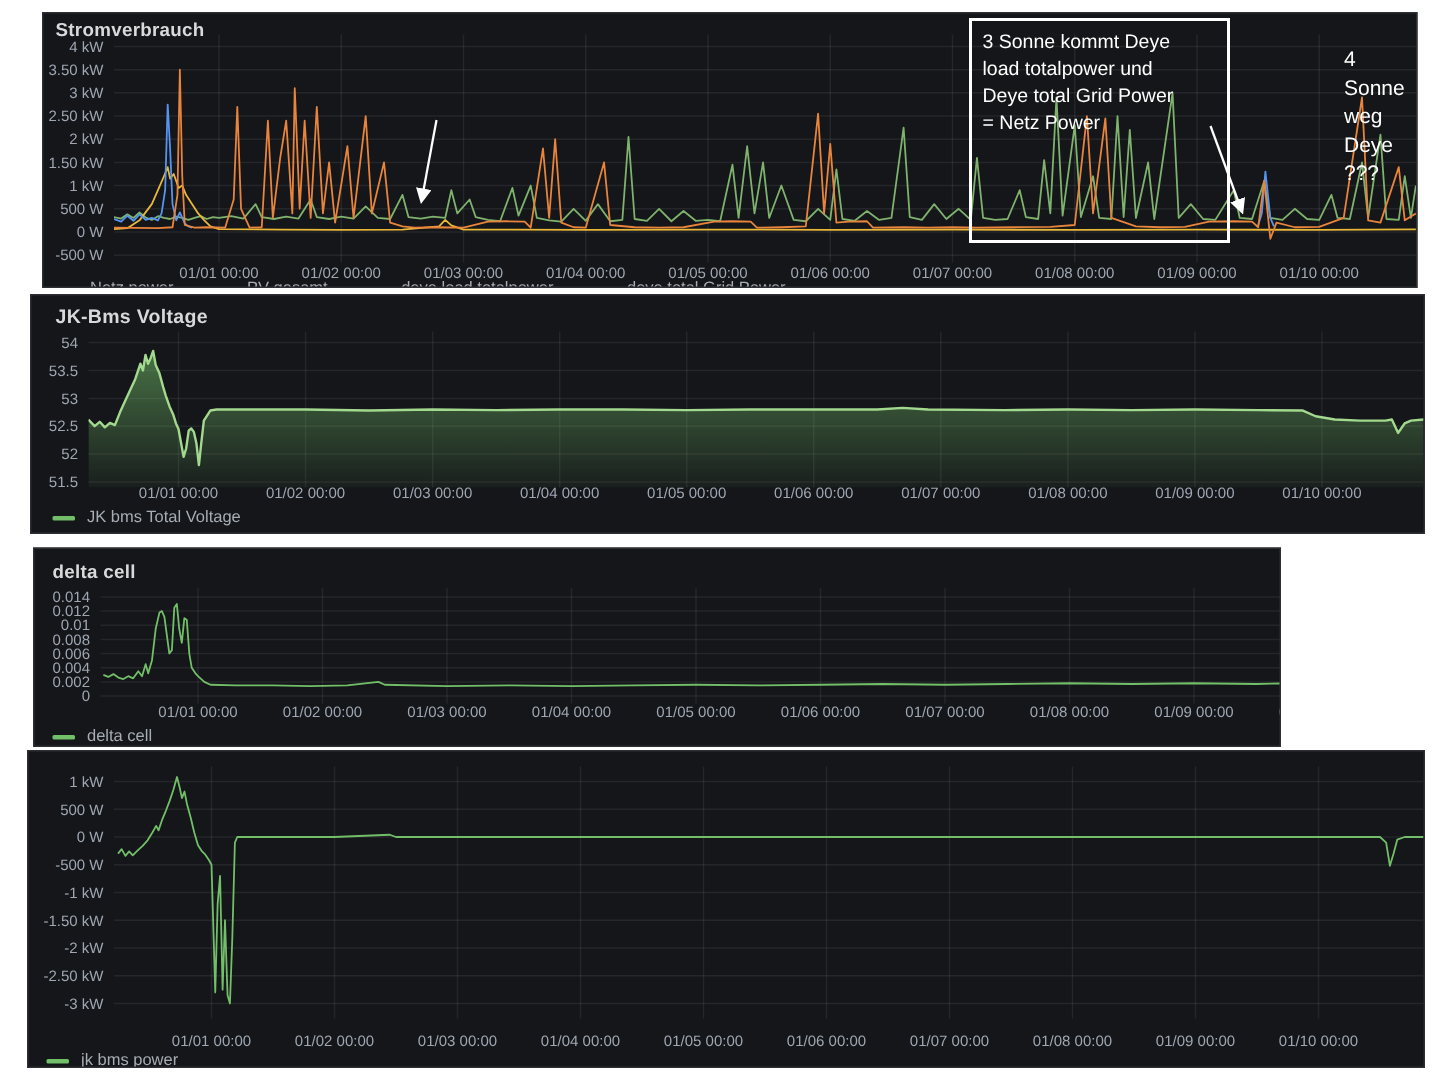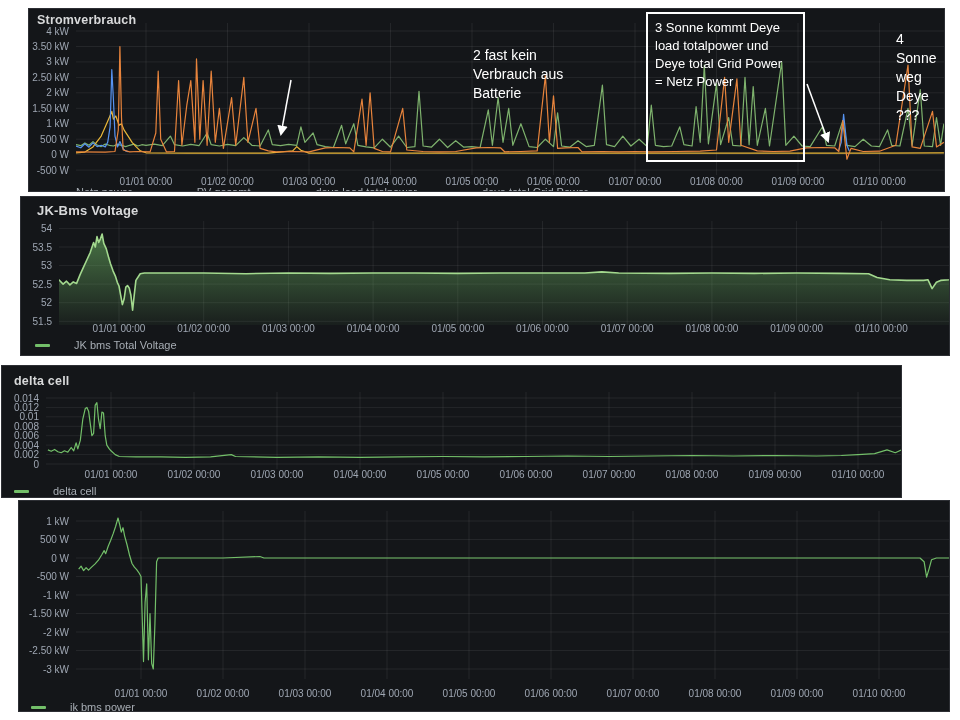--- a/index.html
+++ b/index.html
@@ -1,43 +1,43 @@
 <!DOCTYPE html>
 <html><head>
 <meta charset="utf-8">
 <style>
   html,body{margin:0;padding:0;background:#fff;width:960px;height:720px;overflow:hidden;
     font-family:"Liberation Sans",sans-serif;}
   .stage{position:relative;width:960px;height:720px;background:#fff;}
   .panel{position:absolute;background:#141619;border:1px solid #2d2f34;box-sizing:border-box;overflow:hidden;}
   #panel1{left:28px;top:8px;width:917px;height:184px;}
   #panel2{left:20px;top:196px;width:930px;height:160px;padding-left:15px;}
-  #panel3{left:1px;top:365px;width:901px;height:133px;text-decoration:underline;}
+  #panel3{left:22px;top:365px;width:832px;height:133px;text-decoration:underline;}
   #panel4{left:18px;top:500px;width:932px;height:212px;}
   .panel-title{position:absolute;color:#d8d9da;font-weight:bold;letter-spacing:.2px;}
   #panel1 .panel-title{left:8px;top:4px;font-size:12.5px;}
   #panel2 .panel-title{left:16px;top:6px;font-size:13px;}
   #panel3 .panel-title{left:12px;top:8px;font-size:12.5px;}
   svg.chart{position:absolute;left:0;top:0;}
   .grid{stroke:rgba(255,255,255,0.07);stroke-width:1;}
   .ylab{fill:#9fa7b3;font-size:10px;text-anchor:end;font-family:"Liberation Sans",sans-serif;}
   .xlab{fill:#9fa7b3;font-size:10px;text-anchor:middle;font-family:"Liberation Sans",sans-serif;}
   .legend{position:absolute;display:flex;gap:26px;color:#a7adb4;font-size:11px;align-items:center;}
   #panel1 .legend{left:8px;top:177px;}
   #panel2 .legend{left:14px;top:142px;}
   #panel3 .legend{left:12px;top:119px;}
   #panel4 .legend{left:12px;top:200px;}
-  .legend-item{display:flex;align-items:center;gap:24px;white-space:nowrap;}
+  .legend-item{display:flex;align-items:center;gap:8px;white-space:nowrap;}
   .dash{display:inline-block;width:15px;height:3px;border-radius:1px;background:#888;}
   .ann-box{position:absolute;border:2px solid #fff;color:#fff;box-sizing:border-box;background:transparent;}
   .ann-text{position:absolute;color:#fff;}
   .pre{white-space:pre-line;}
   #note1{left:246px;top:33px;width:62px;height:46px;padding:4px 0 0 10px;font-size:14px;line-height:19px;}
   #note2{left:473px;top:46px;font-size:14px;line-height:19px;}
-  #note3{left:646px;top:12px;width:159px;height:150px;padding:5px 7px;font-size:13px;line-height:18px;}
+  #note3{left:646px;top:12px;width:174px;height:150px;padding:5px 7px;font-size:13px;line-height:18px;}
   #note3 .big{font-size:20px;line-height:25px;margin-top:2px;}
   #note4{left:896px;top:30px;font-size:14px;line-height:19px;}
   #arrow-overlay{position:absolute;left:0;top:0;pointer-events:none;}
 </style>
 </head>
 <body>
 
 <div class="stage">
 
   <div class="panel" id="panel1">
@@ -291,23 +291,20 @@
         </g>
       </svg>
     <div class="legend">
       <span class="legend-item">
         <span class="dash" style="background: rgb(115, 191, 105);"></span>
         <span>jk bms power</span>
       </span>
     </div>
   </div>
 
-  <div class="ann-text pre" id="note2">2 fast kein
-Verbrauch aus
-Batterie</div>
   <div class="ann-box" id="note3">
     <div class="pre">3 Sonne kommt Deye
 load totalpower und
 Deye total Grid Power
 = Netz Power</div>
   </div>
   <div class="ann-text pre" id="note4">4
 Sonne
 weg
 Deye

